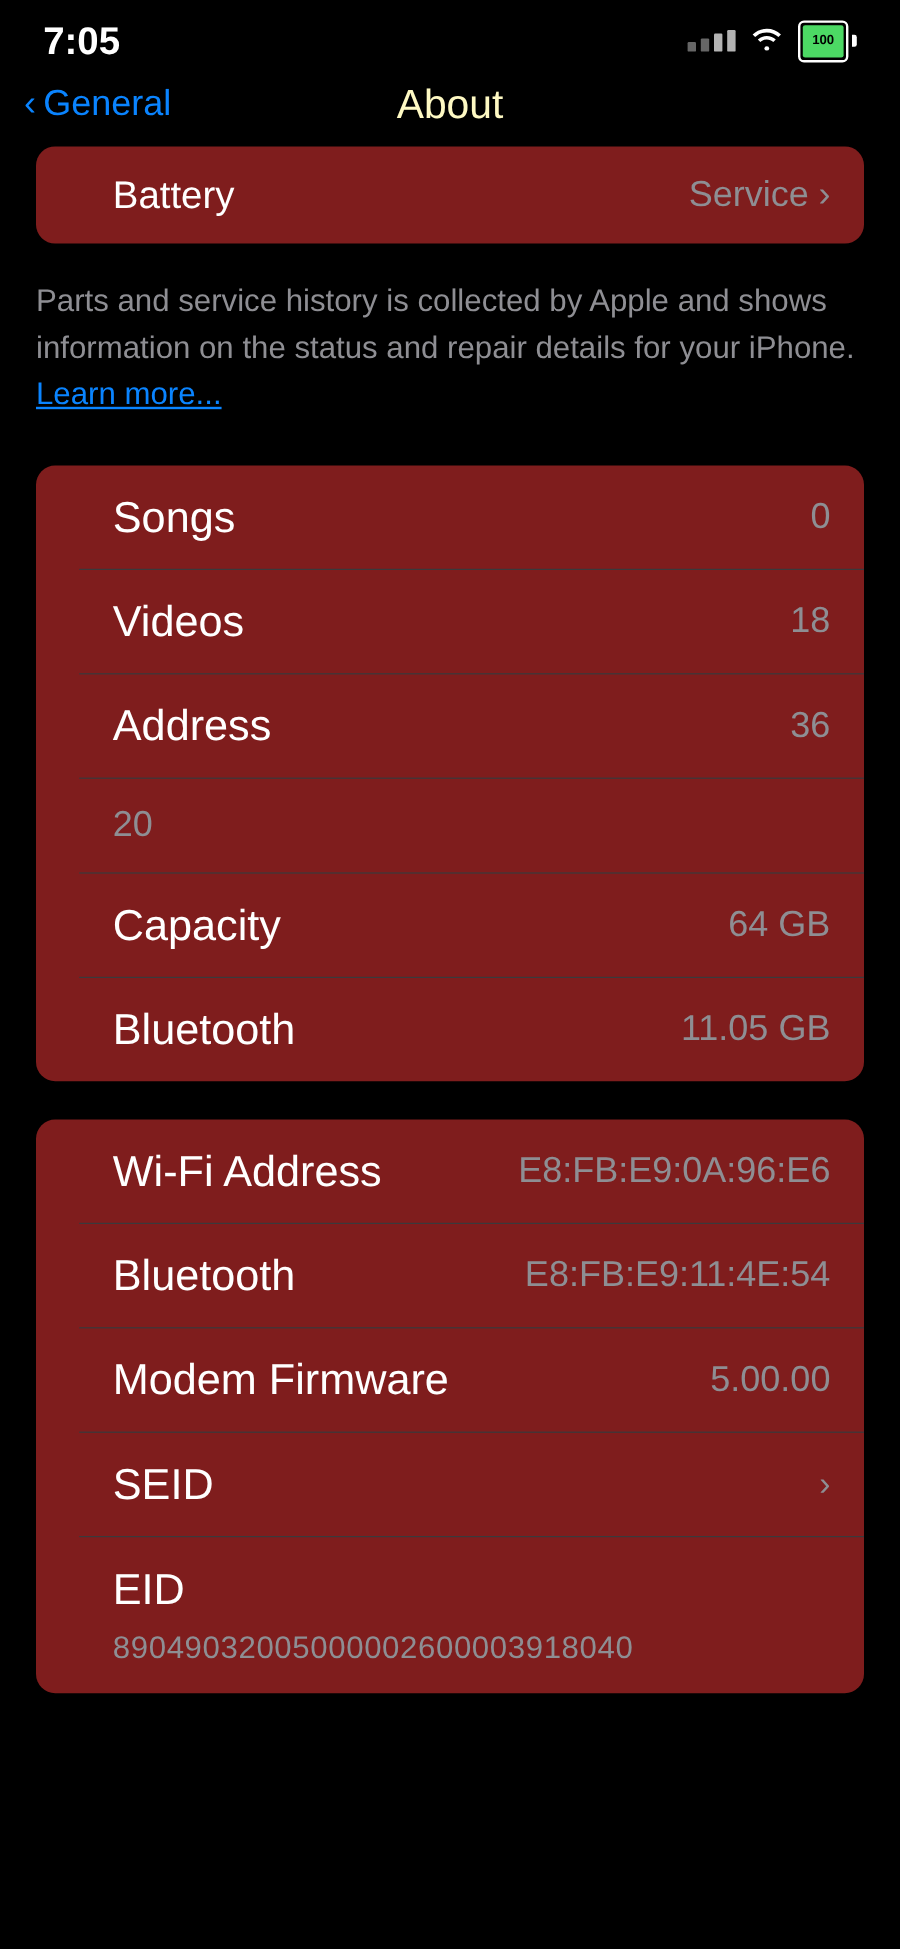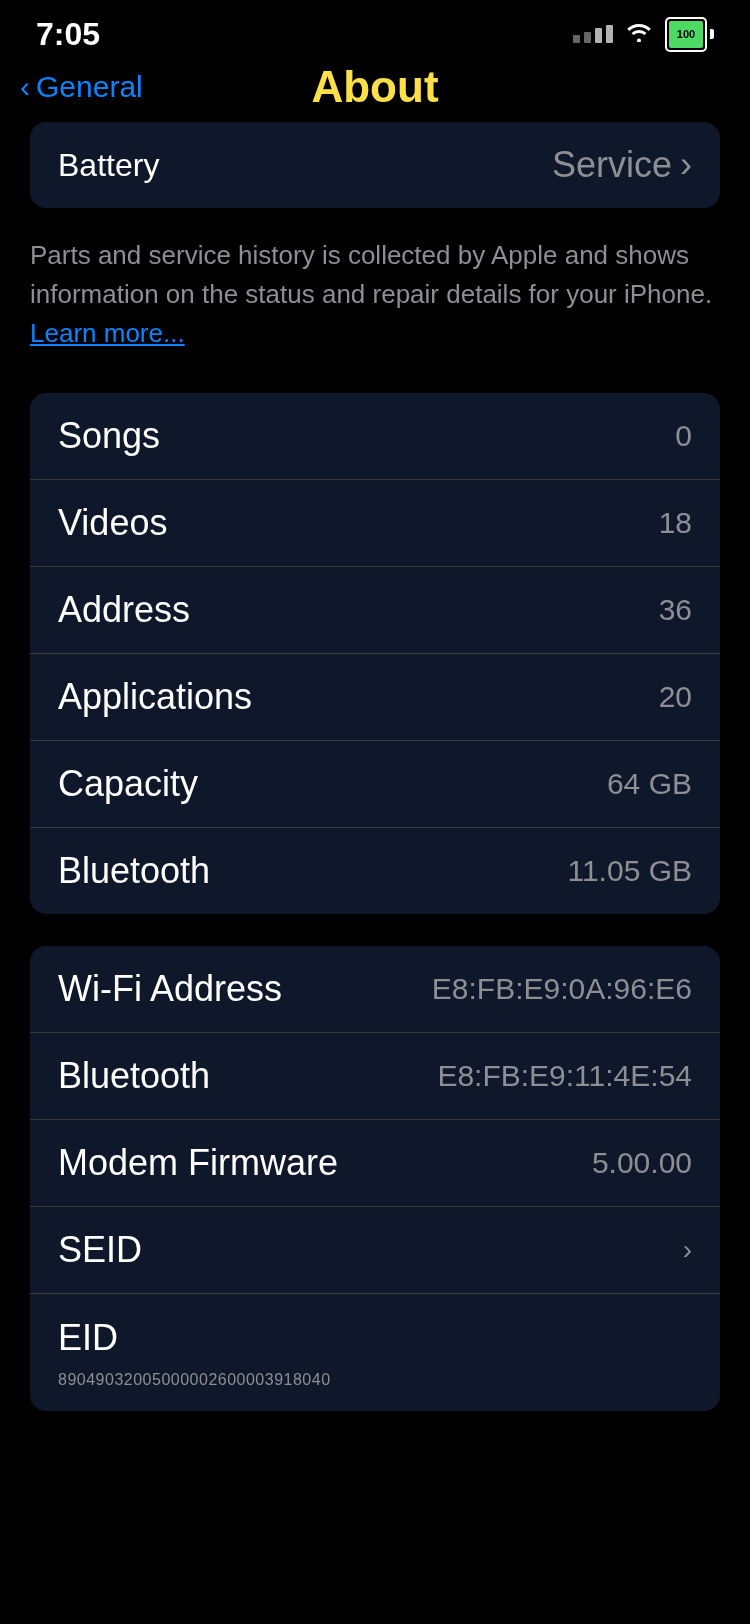--- a/index.html
+++ b/index.html
@@ -109,50 +109,51 @@
       font-weight: 300;
       line-height: 1;
     }
     .back-label {
       font-size: 30px;
     }
     .nav-title {
       position: absolute;
       left: 50%;
       transform: translateX(-50%);
-      font-size: 44px;
-      font-weight: 700;
-      color: #fde047;
+      font-size: 34px;
+      font-weight: 400;
+      color: #fef9c3;
     }
 
     
     .section {
       margin: 0 30px 12px 30px;
-      background: #0f172a;
+      background: #7f1d1d;
       border-radius: 16px;
       overflow: hidden;
+      padding-left: 36px;
     }
 
     .battery-row {
       display: flex;
       align-items: center;
       justify-content: space-between;
       padding: 22px 28px;
     }
     .battery-row-label {
       font-size: 32px;
       color: #fff;
       font-weight: 400;
     }
     .battery-service {
       display: flex;
       align-items: center;
       gap: 8px;
       color: #8E8E93;
-      font-size: 36px;
+      font-size: 30px;
     }
 
     .info-text {
       padding: 16px 30px 20px 30px;
       font-size: 26px;
       color: #8E8E93;
       line-height: 1.5;
     }
     .info-text .learn-more {
       color: #0A84FF;
@@ -179,21 +180,21 @@
       color: #8E8E93;
       text-align: right;
     }
     .row-chevron {
       color: #8E8E93;
       font-size: 28px;
       margin-left: 10px;
     }
 
     .eid-value {
-      font-size: 16px;
+      font-size: 26px;
       color: #8E8E93;
       padding: 6px 28px 22px 28px;
       word-break: break-all;
       letter-spacing: 0.5px;
     }
 
     .spacer {
       height: 20px;
     }
   </style>
@@ -259,21 +260,20 @@
   </div>
   <div class="row">
     <span class="row-label">Videos</span>
     <span class="row-value">18</span>
   </div>
   <div class="row">
     <span class="row-label">Address</span>
     <span class="row-value">36</span>
   </div>
   <div class="row">
-    <span class="row-label">Applications</span>
     <span class="row-value">20</span>
   </div>
   <div class="row">
     <span class="row-label">Capacity</span>
     <span class="row-value">64 GB</span>
   </div>
   <div class="row">
     <span class="row-label">Bluetooth</span>
     <span class="row-value">11.05 GB</span>
   </div>

